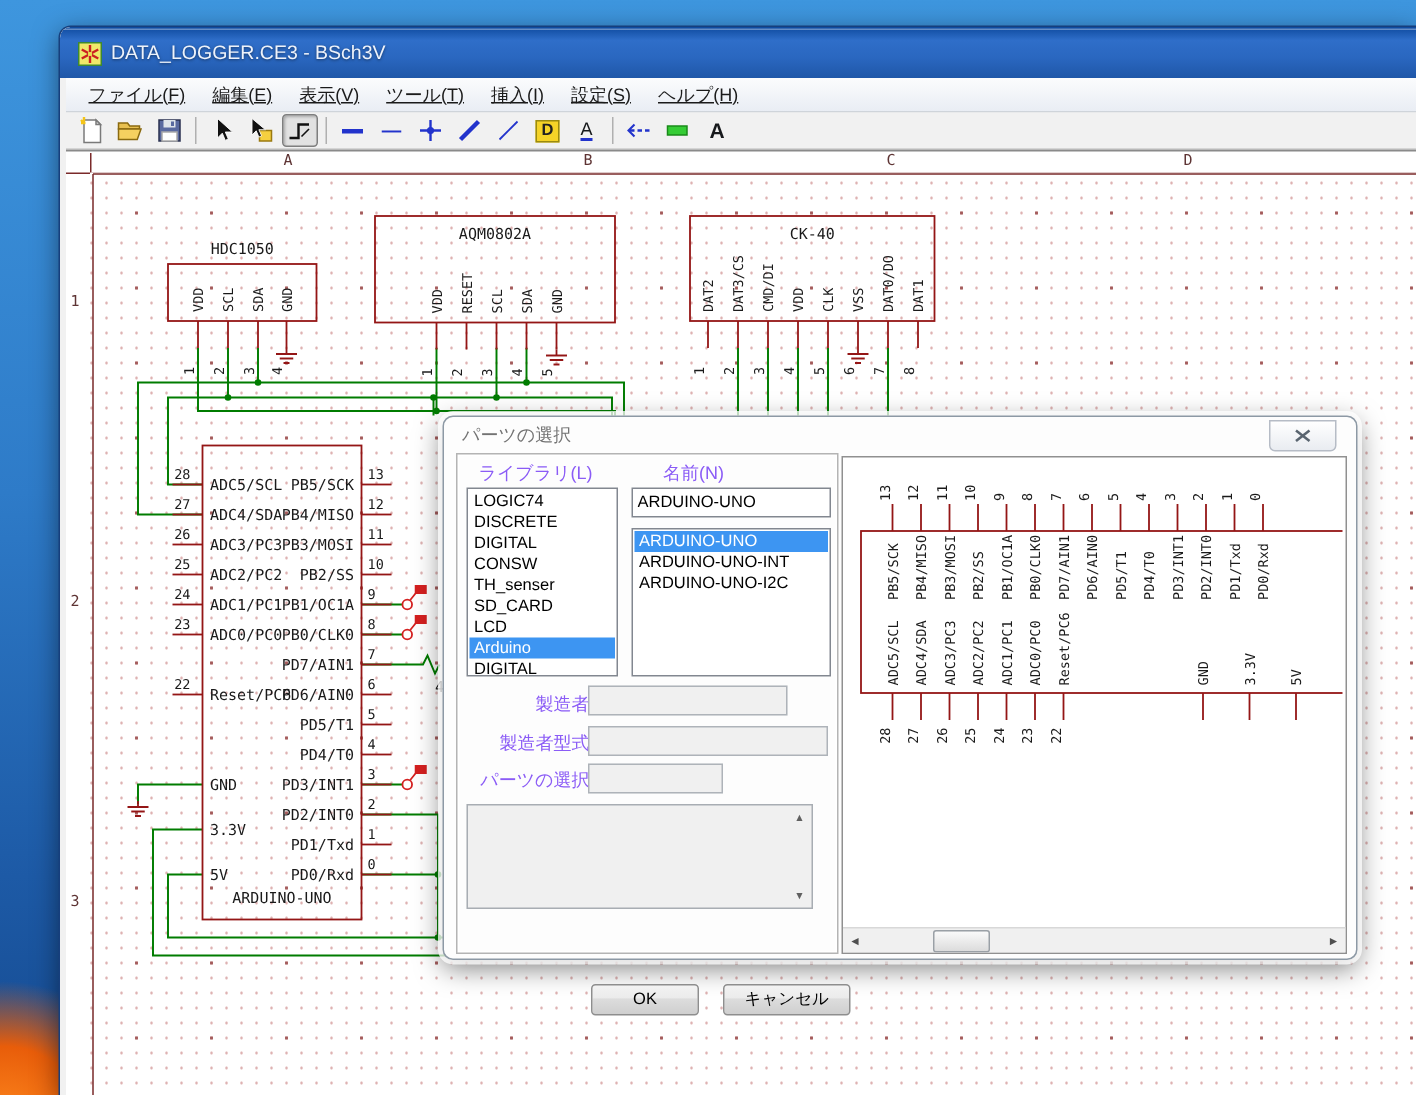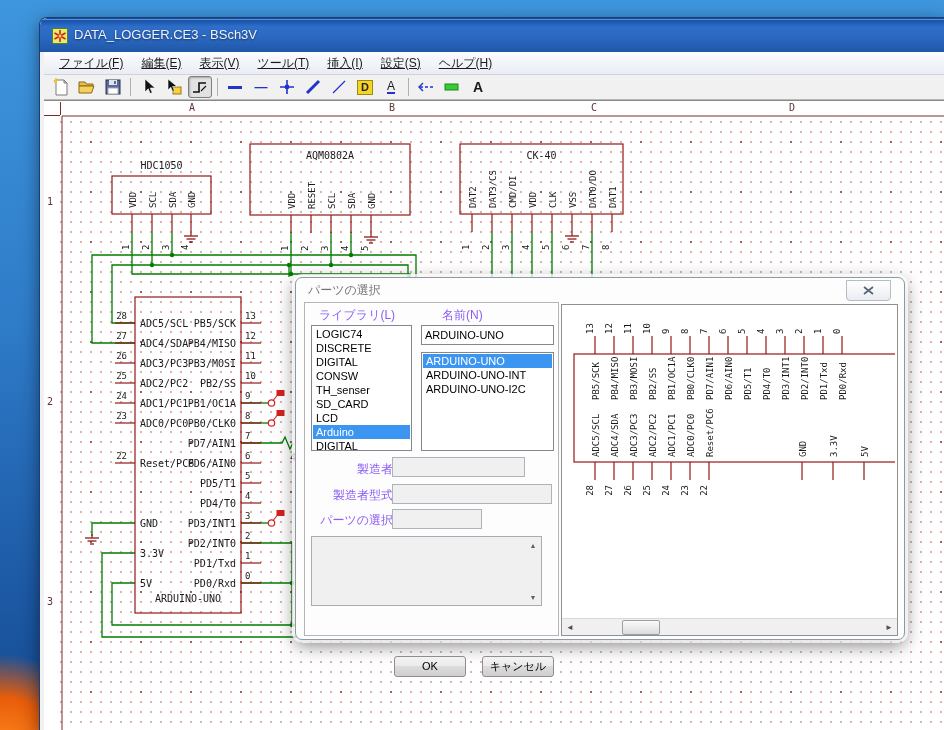--- a/index.html
+++ b/index.html
@@ -450,21 +450,21 @@
     <span class="dlabel" style="right:165px;top:184px;">製造者型式</span>
     <input class="tinput" style="left: 87px; top: 181px; width: 160px;" disabled="" value="">
     <span class="dlabel" style="right:165px;top:209px;">パーツの選択</span>
     <input class="tinput" style="left: 87px; top: 206px; width: 90px;" disabled="" value="">
 
     <div class="descbox" style="left:6px;top:233px;width:229px;height:68px;">
       <span class="scroll-arrow" style="top:2px;">▲</span>
       <span class="scroll-arrow" style="bottom:2px;">▼</span>
     </div>
     <div class="btn" style="left:89px;top:307px;width:72px;">OK</div>
-    <div class="btn" style="left:177px;top:307px;width:72px;">キャンセル</div>
+    <div class="btn" style="left:177px;top:307px;width:85px;">キャンセル</div>
   </div>
 
   <div class="pane preview">
     <svg id="preview-svg" width="333" height="312" viewBox="0 0 333 312">
         <rect x="12" y="49" width="345" height="108" fill="none" stroke="#941616" stroke-width="1.2"></rect>
         <line x1="33" y1="31" x2="33" y2="49" stroke="#941616" stroke-width="1.2"></line>
         <text x="31" y="29" font-family="&quot;DejaVu Sans Mono&quot;,monospace" font-size="9" fill="#1a1a1a" text-anchor="start" transform="rotate(-90 31 29)">13</text>
         <text x="36.5" y="95" font-family="&quot;DejaVu Sans Mono&quot;,monospace" font-size="9" fill="#1a1a1a" text-anchor="start" transform="rotate(-90 36.5 95)">PB5/SCK</text>
         <line x1="52" y1="31" x2="52" y2="49" stroke="#941616" stroke-width="1.2"></line>
         <text x="50" y="29" font-family="&quot;DejaVu Sans Mono&quot;,monospace" font-size="9" fill="#1a1a1a" text-anchor="start" transform="rotate(-90 50 29)">12</text>

